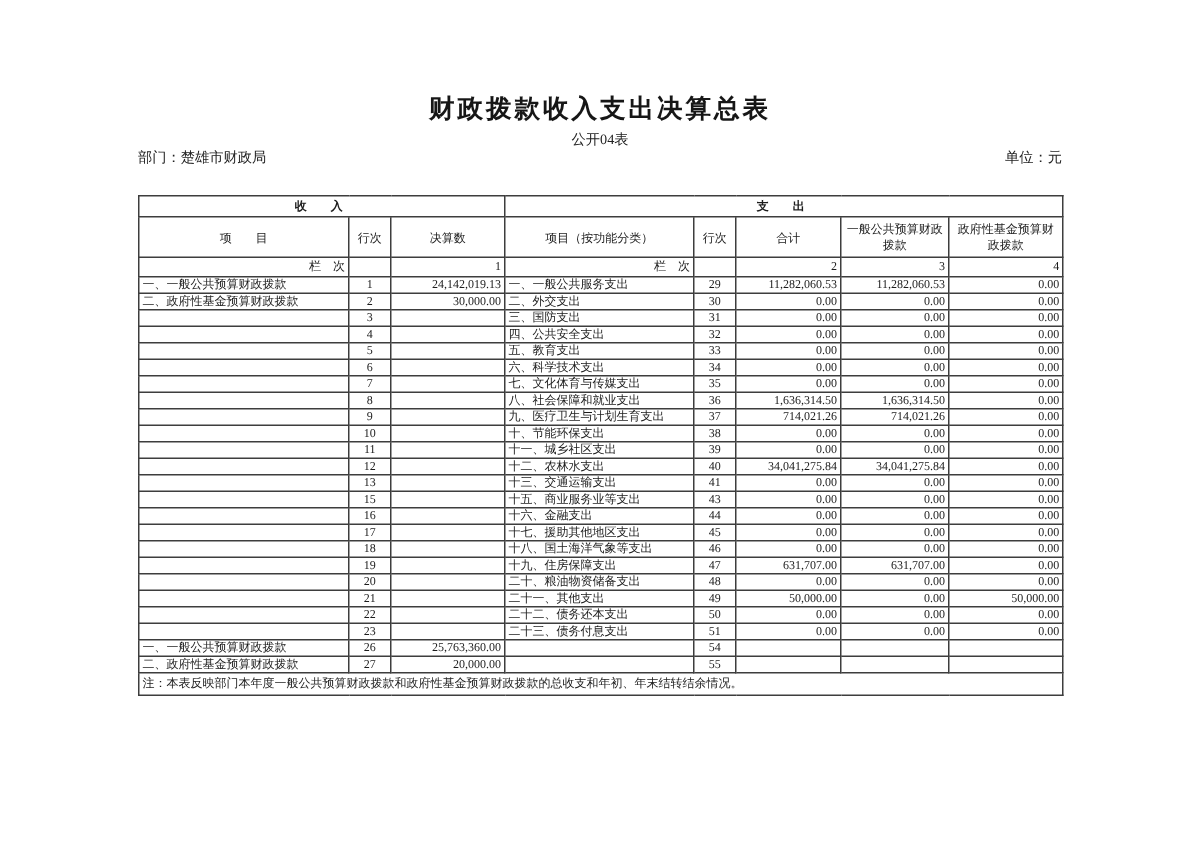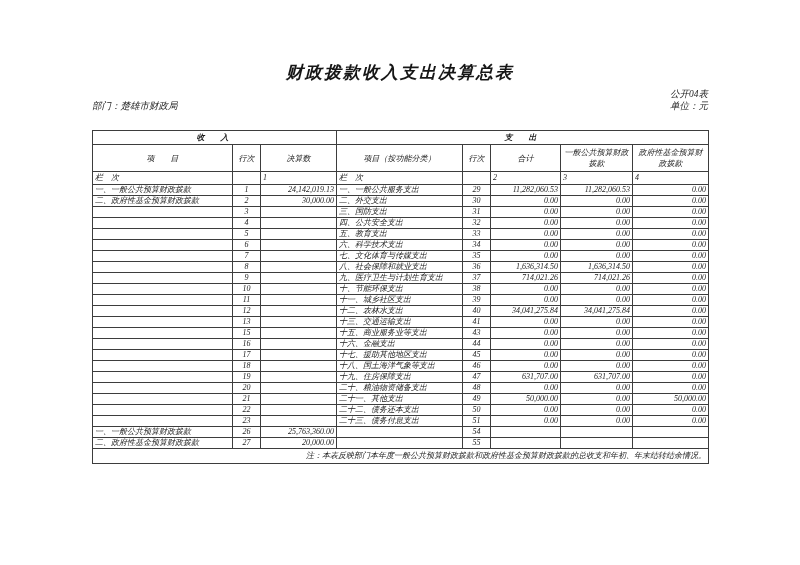--- a/index.html
+++ b/index.html
@@ -2,44 +2,44 @@
 <html><head>
 <meta charset="utf-8">
 <style>
   html,body{margin:0;padding:0;}
   body{
     width:800px;height:565px;background:#ffffff;overflow:hidden;
     font-family:"Liberation Serif","DejaVu Serif",serif;
     color:#1f1f1f;
     -webkit-font-smoothing:antialiased;
   }
-  .sheet{width:616px;margin:0 auto;padding-top:62px;font-style:italic;}
+  .sheet{width:616px;margin:0 auto;padding-top:62px;}
   .doc-title{
     text-align:center;font-size:17px;font-weight:bold;
     letter-spacing:2px;line-height:22px;color:#161616;
   }
-  .code-line{text-align:right;font-size:9.5px;line-height:12px;margin-top:4px;color:#222;}
+  .code-line{text-align:center;font-size:9.5px;line-height:12px;margin-top:4px;color:#222;}
   .meta-line{display:flex;justify-content:space-between;font-size:9.5px;line-height:13px;color:#222;}
   table.fin{
     border-collapse:collapse;table-layout:fixed;width:616px;
     margin-top:17px;font-size:8px;color:#1c1c1c;
   }
   table.fin th,table.fin td{
     border:1px solid #3d3d3d;padding:0 2px;overflow:hidden;
   }
   table.fin th{font-weight:normal;text-align:center;white-space:normal;line-height:11px;}
   tr.band1 th{height:13px;font-weight:bold;letter-spacing:4px;}
   tr.band2 th{height:26px;}
-  tr.band3 td{height:12px;text-align:left;line-height:12px;white-space:nowrap;}
+  tr.band3 td{height:12px;text-align:right;line-height:12px;white-space:nowrap;}
   tbody.data td{height:10px;line-height:10px;white-space:nowrap;}
   td.item{text-align:left;}
   td.num{text-align:center;}
   td.amt{text-align:right;}
   td.sum{font-weight:bold;text-align:center;letter-spacing:1px;}
-  tr.note-row td{height:14px;line-height:14px;text-align:right;white-space:nowrap;font-size:8px;}
+  tr.note-row td{height:14px;line-height:14px;text-align:left;white-space:nowrap;font-size:8px;}
 </style>
 </head>
 <body>
 
 <div class="sheet">
   <div class="doc-title">财政拨款收入支出决算总表</div>
   <div class="code-line">公开04表</div>
   <div class="meta-line">
     <span>部门：楚雄市财政局</span>
     <span>单位：元</span>

